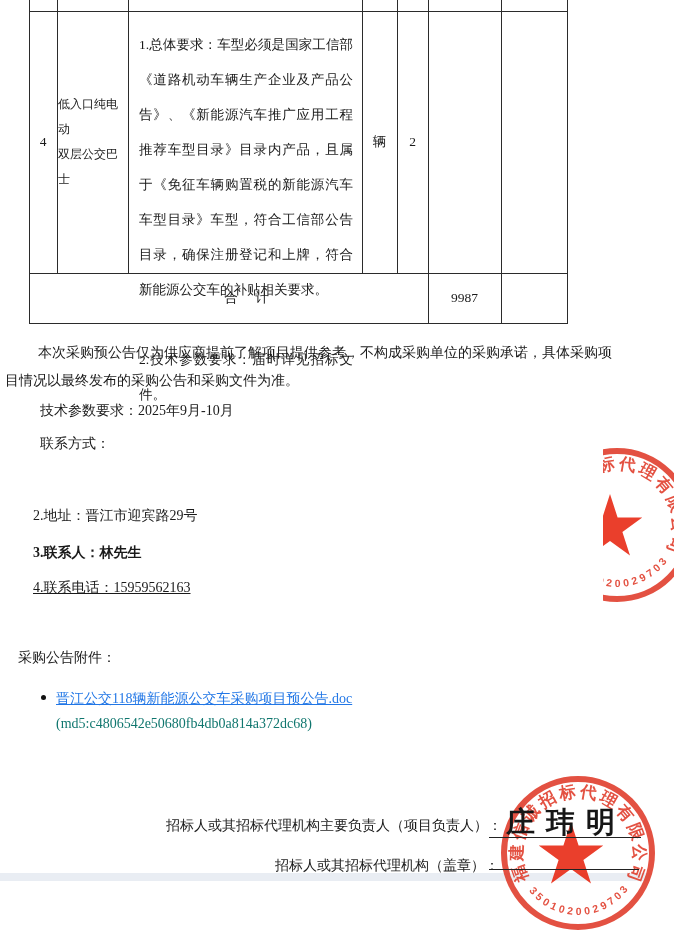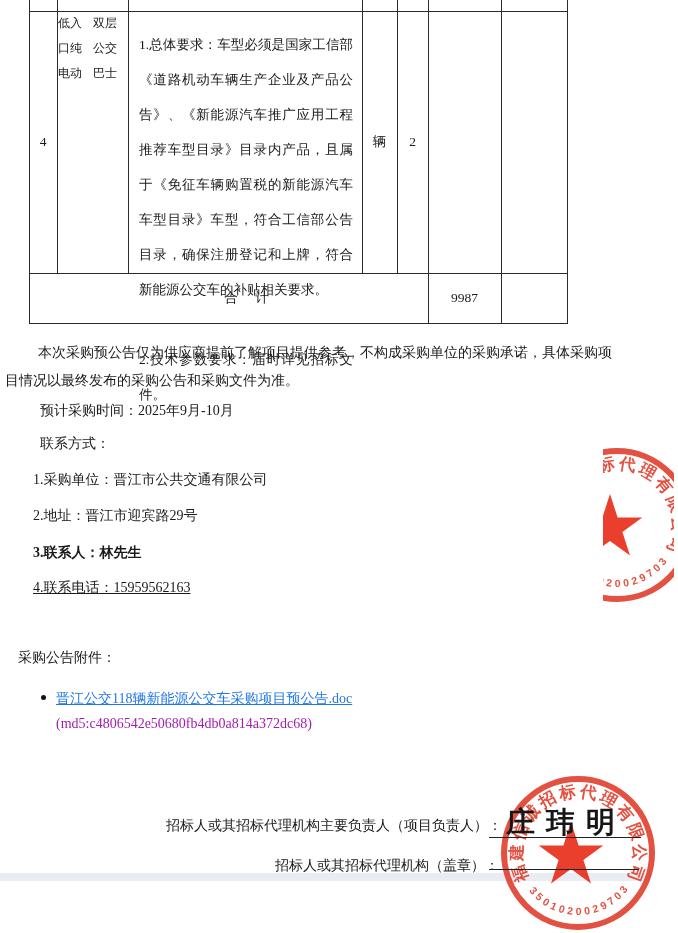--- a/index.html
+++ b/index.html
@@ -9,28 +9,28 @@
   .gl{position:absolute;background:#2b2b2b;}
   .gl.h{height:1px;}
   .gl.v{width:1px;}
   
   .cell{position:absolute;display:flex;align-items:center;justify-content:center;
         font-size:13.5px;text-align:center;}
   .req-cell{position:absolute;left:129px;top:12px;width:232px;height:260px;
             padding:15px 8px 0 10px;box-sizing:border-box;font-size:13.5px;
             line-height:35px;white-space:pre-wrap;text-align:justify;}
   .name-cell{position:absolute;left:58px;top:11px;width:70px;height:262px;
-             display:flex;flex-direction:row;justify-content:center;
+             display:flex;flex-direction:column;justify-content:center;
              font-size:12px;line-height:25px;}
   
   .bodyline{position:absolute;font-size:14px;line-height:20px;white-space:nowrap;}
   .para{position:absolute;left:5px;top:339px;width:614px;font-size:14px;
         line-height:28px;text-indent:33px;white-space:normal;}
   .link{color:#2277e6;text-decoration:underline;cursor:pointer;}
-  .md5{color:#a21caf;}
+  .md5{color:#0f766e;}
   .bullet-dot{position:absolute;left:41px;top:695px;width:5px;height:5px;border-radius:50%;background:#111;}
   
   .sigline{position:absolute;background:#222;height:1px;}
   .mgr-name{position:absolute;left:506px;top:803px;font-size:29px;font-weight:bold;
             letter-spacing:11px;color:#161616;z-index:5;white-space:nowrap;}
   .grayband{position:absolute;left:0;top:873px;width:650px;height:8px;background:#e9edf3;z-index:0;}
   .seal{position:absolute;z-index:3;}
   .seal-clip{position:absolute;left:603px;top:443px;width:71px;height:162px;overflow:hidden;z-index:3;}
 </style>
 </head>
@@ -77,25 +77,24 @@
 2.技术参数要求：届时详见招标文件。</div>
 
   <div class="cell" style="left:362px;top:11px;width:35px;height:262px;">辆</div>
   <div class="cell" style="left:397px;top:11px;width:31px;height:262px;">2</div>
 
   <div class="cell" style="left:29px;top:273px;width:399px;height:50px;letter-spacing:2px;padding-left:19px;">合　计</div>
   <div class="cell" style="left:428px;top:273px;width:73px;height:50px;">9987</div>
 
   <div class="para">本次采购预公告仅为供应商提前了解项目提供参考，不构成采购单位的采购承诺，具体采购项目情况以最终发布的采购公告和采购文件为准。</div>
 
-  <div class="bodyline" style="left:40px;top:401px;">预计采购时间：2025年9月-10月</div>
+  <div class="bodyline" style="left:40px;top:401px;">技术参数要求：2025年9月-10月</div>
 
   <div class="bodyline" style="left:40px;top:434px;">联系方式：</div>
 
-  <div class="bodyline" style="left:33px;top:470px;">1.采购单位：晋江市公共交通有限公司</div>
   <div class="bodyline" style="left:33px;top:506px;">2.地址：晋江市迎宾路29号</div>
   <div class="bodyline" style="left:33px;top:543px;font-weight:bold;">3.联系人：林先生</div>
   <div class="bodyline" style="left:33px;top:578px;text-decoration:underline;">4.联系电话：15959562163</div>
 
   <div class="bodyline" style="left:18px;top:648px;">采购公告附件：</div>
   <span class="bullet-dot"></span>
   <a class="bodyline link" style="left:56px;top:689px;">晋江公交118辆新能源公交车采购项目预公告.doc</a>
   <div class="bodyline md5" style="left:56px;top:714px;">(md5:c4806542e50680fb4db0a814a372dc68)</div>
 
   <div class="bodyline" style="left:166px;top:816px;">招标人或其招标代理机构主要负责人（项目负责人）：</div>

